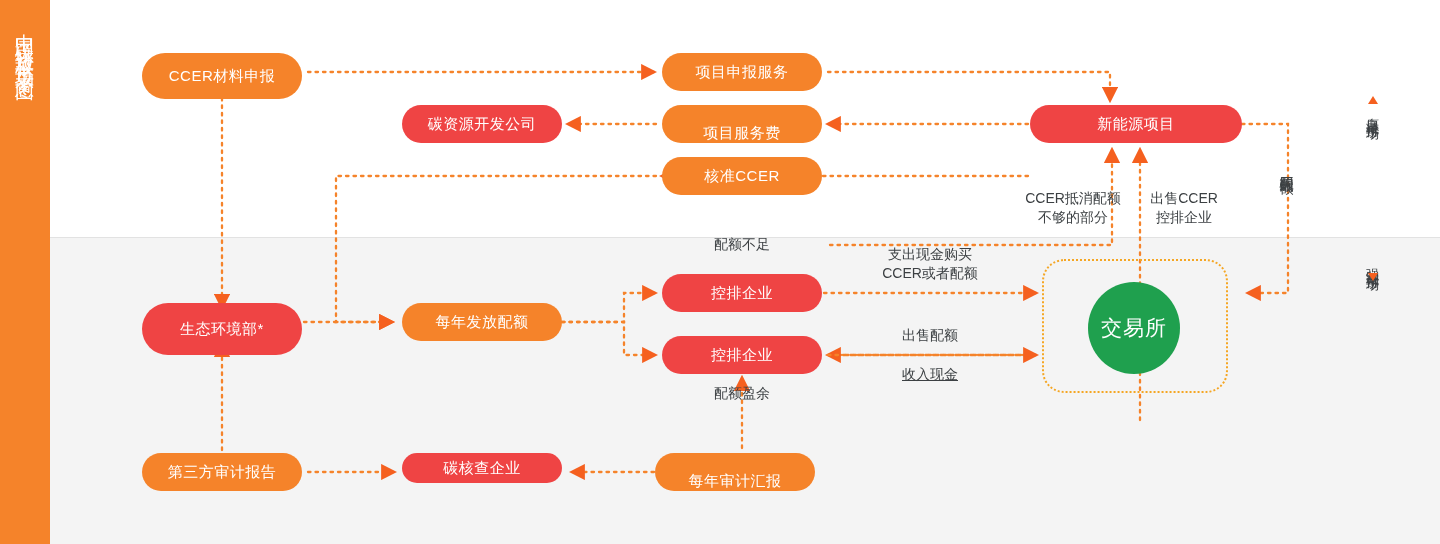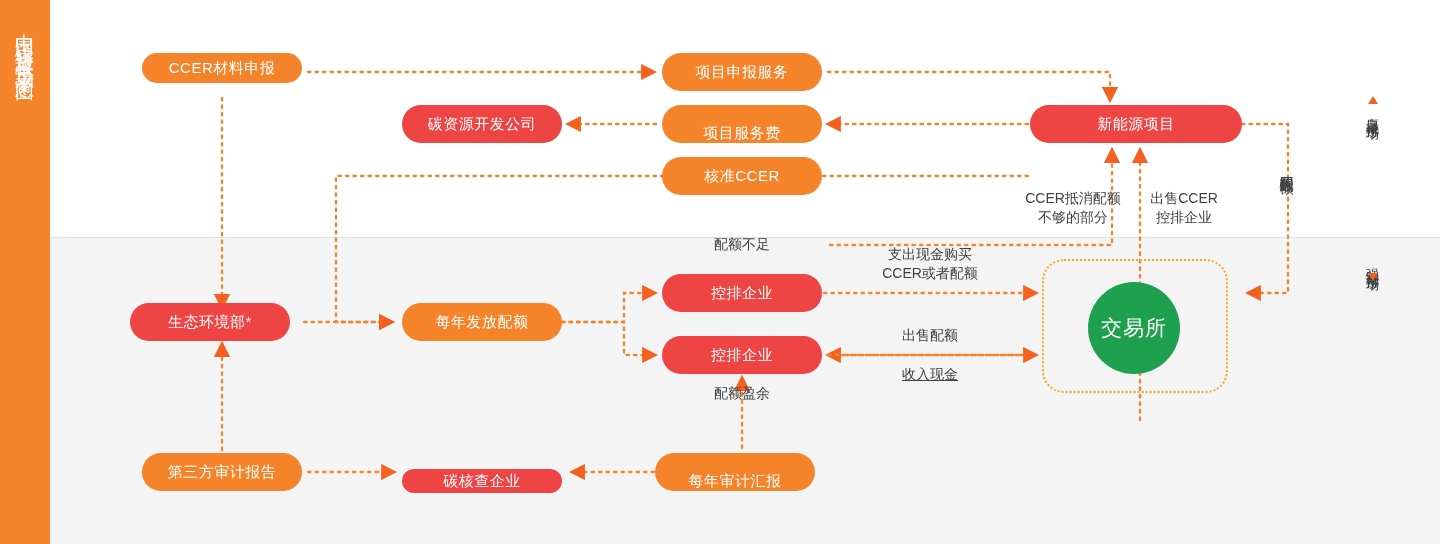--- a/index.html
+++ b/index.html
@@ -131,21 +131,21 @@
       <path d="M308,472 L394,472"></path>
 
       <path d="M654,472 L572,472"></path>
 
       <path d="M742,448 L742,378"></path>
 
       <path d="M222,450 L222,344"></path>
     </g>
   </svg>
 
-  <div class="pill orange" style="left:142px;top:53px;width:160px;height:30px;">
+  <div class="pill orange" style="left:142px;top:53px;width:160px;height:46px;">
     <span>CCER材料申报</span>
   </div>
 
   <div class="pill orange" style="left:662px;top:53px;width:160px;height:38px;">
     <span>项目申报服务</span>
   </div>
 
   <div class="pill green" style="left:402px;top:105px;width:160px;height:38px;">
     <span>碳资源开发公司</span>
   </div>
@@ -155,21 +155,21 @@
   </div>
 
   <div class="pill orange" style="left:662px;top:157px;width:160px;height:38px;">
     <span>核准CCER</span>
   </div>
 
   <div class="pill green" style="left:1030px;top:105px;width:212px;height:38px;">
     <span>新能源项目</span>
   </div>
 
-  <div class="pill green" style="left:130px;top:303px;width:160px;height:38px;">
+  <div class="pill green" style="left:142px;top:303px;width:160px;height:52px;">
     <span>生态环境部*</span>
   </div>
 
   <div class="pill orange" style="left:402px;top:303px;width:160px;height:38px;">
     <span>每年发放配额</span>
   </div>
 
   <div class="pill green" style="left:662px;top:274px;width:160px;height:38px;">
     <span>控排企业</span>
   </div>
@@ -180,21 +180,21 @@
 
   <div class="exbox" style="left:1042px;top:259px;width:186px;height:134px;"></div>
   <div class="circle" style="left:1088px;top:282px;width:92px;height:92px;">
     <span>交易所</span>
   </div>
 
   <div class="pill orange" style="left:142px;top:453px;width:160px;height:38px;">
     <span>第三方审计报告</span>
   </div>
 
-  <div class="pill green" style="left:402px;top:469px;width:160px;height:24px;">
+  <div class="pill green" style="left:402px;top:453px;width:160px;height:30px;">
     <span>碳核查企业</span>
   </div>
 
   <div class="pill orange" style="left:655px;top:453px;width:160px;height:38px;align-items:flex-end;">
     <span>每年审计汇报</span>
   </div>
 
   <div class="lbl" style="left:1008px;top:189px;width:130px;">CCER抵消配额
 不够的部分</div>
 

